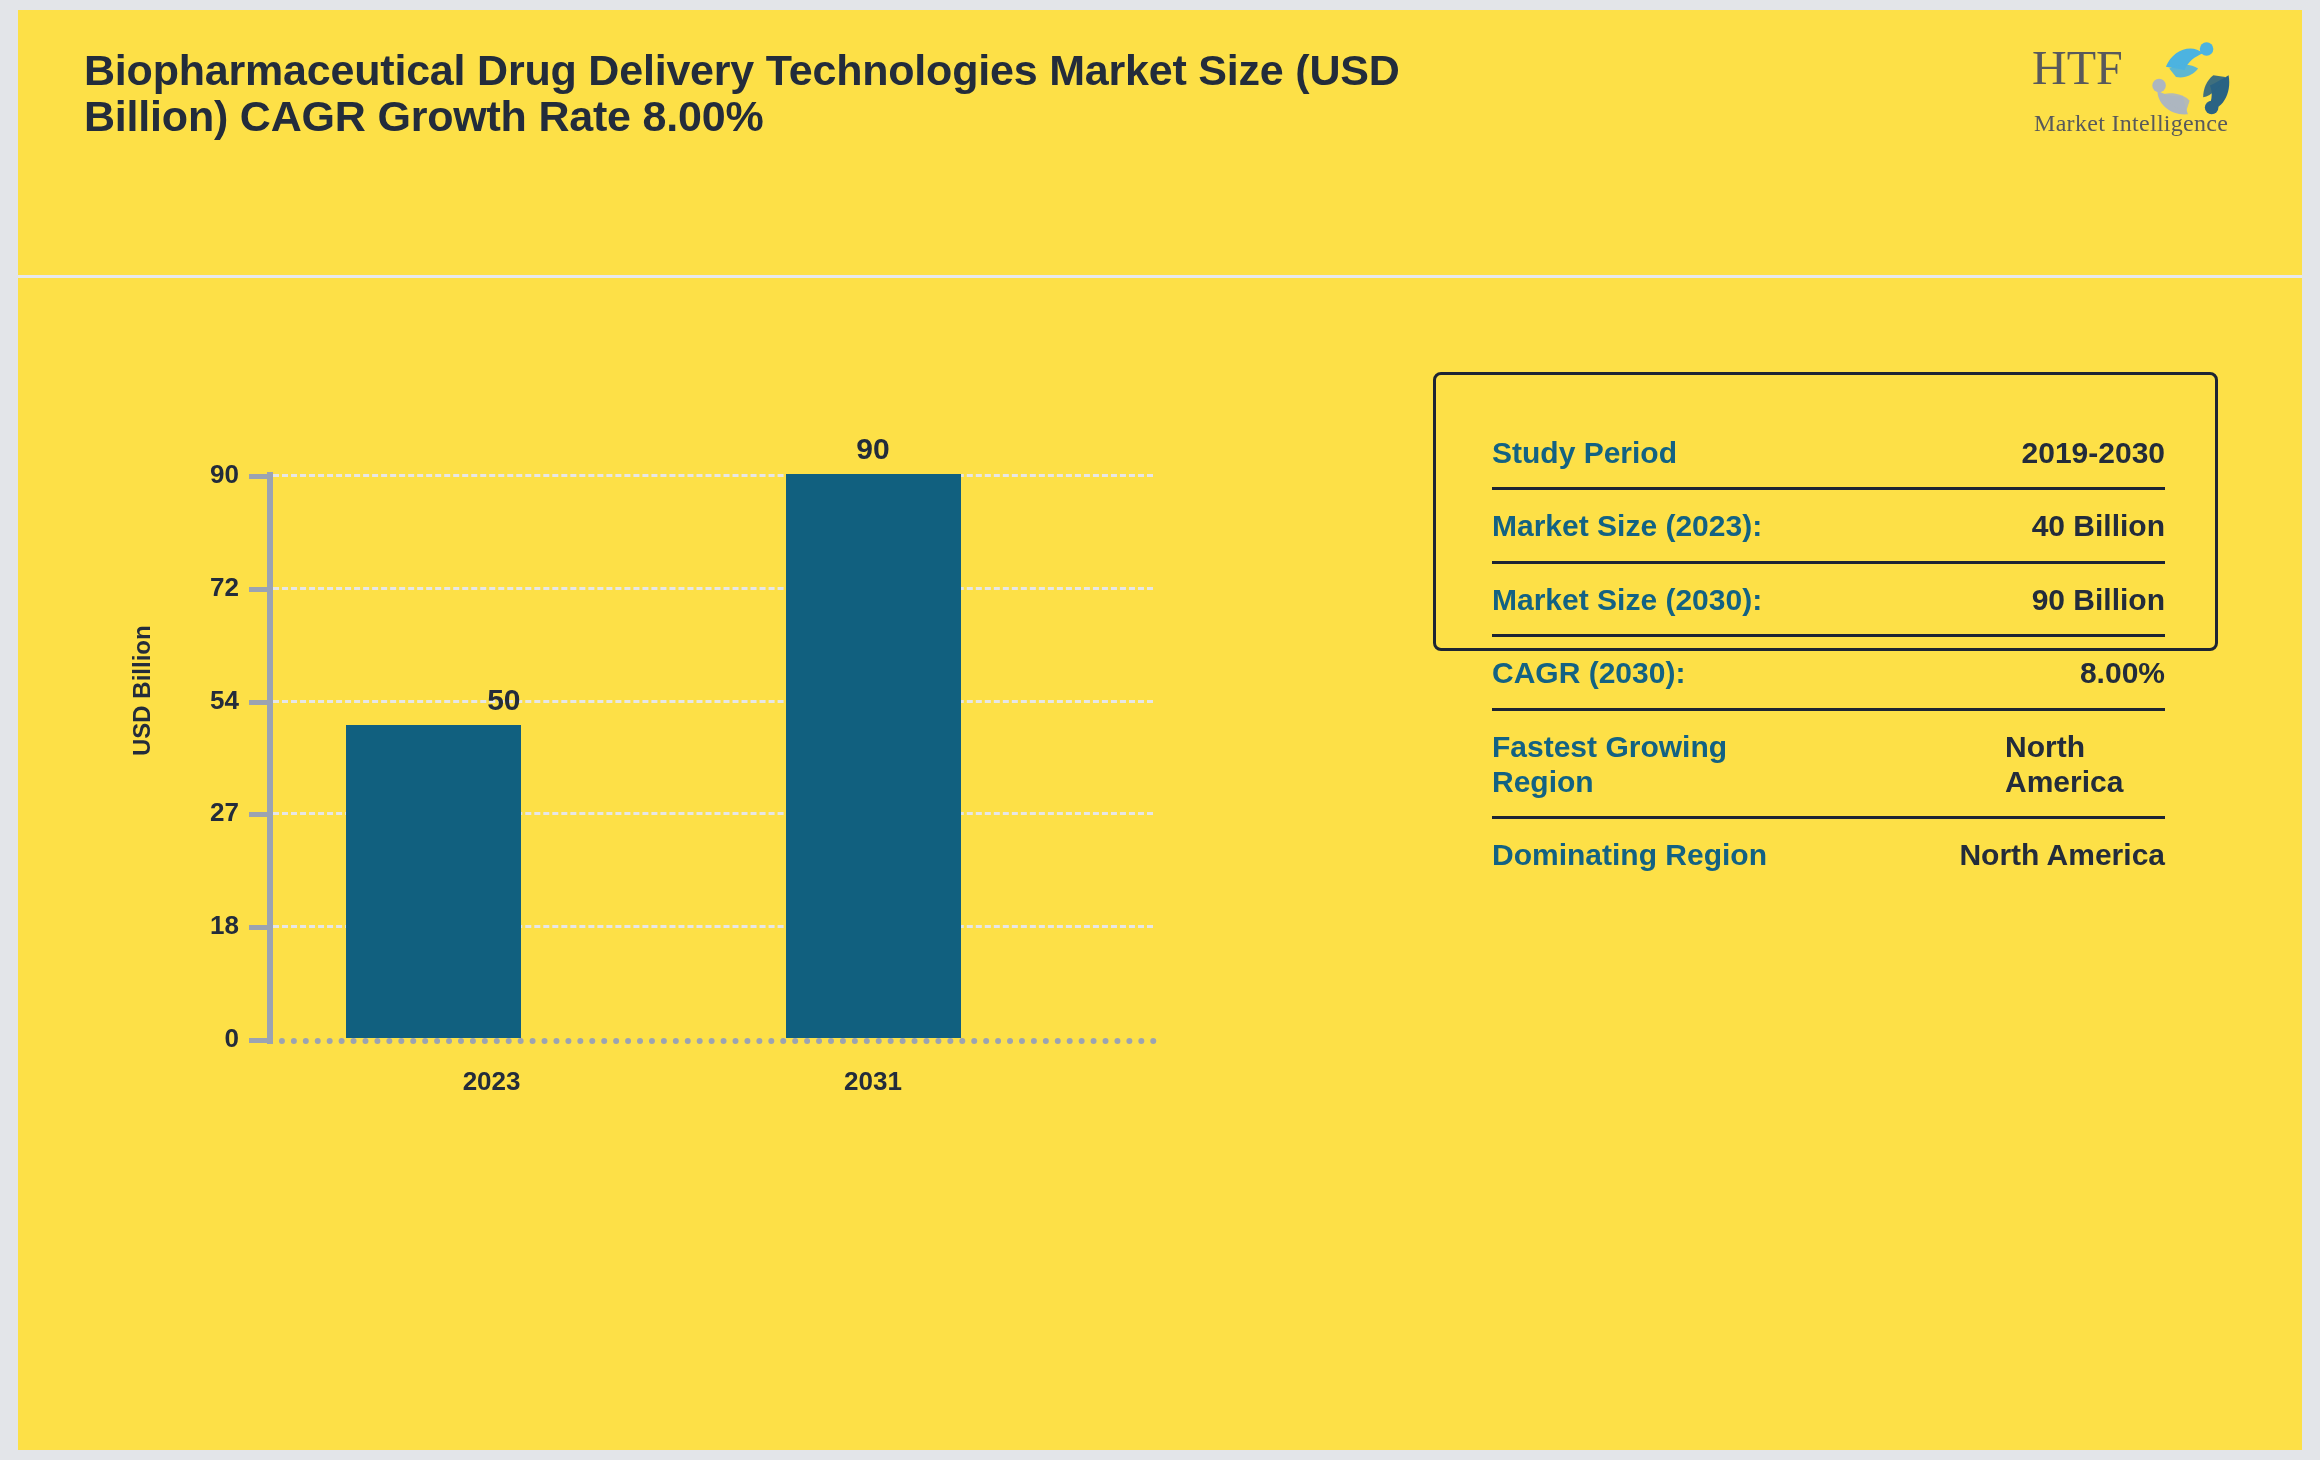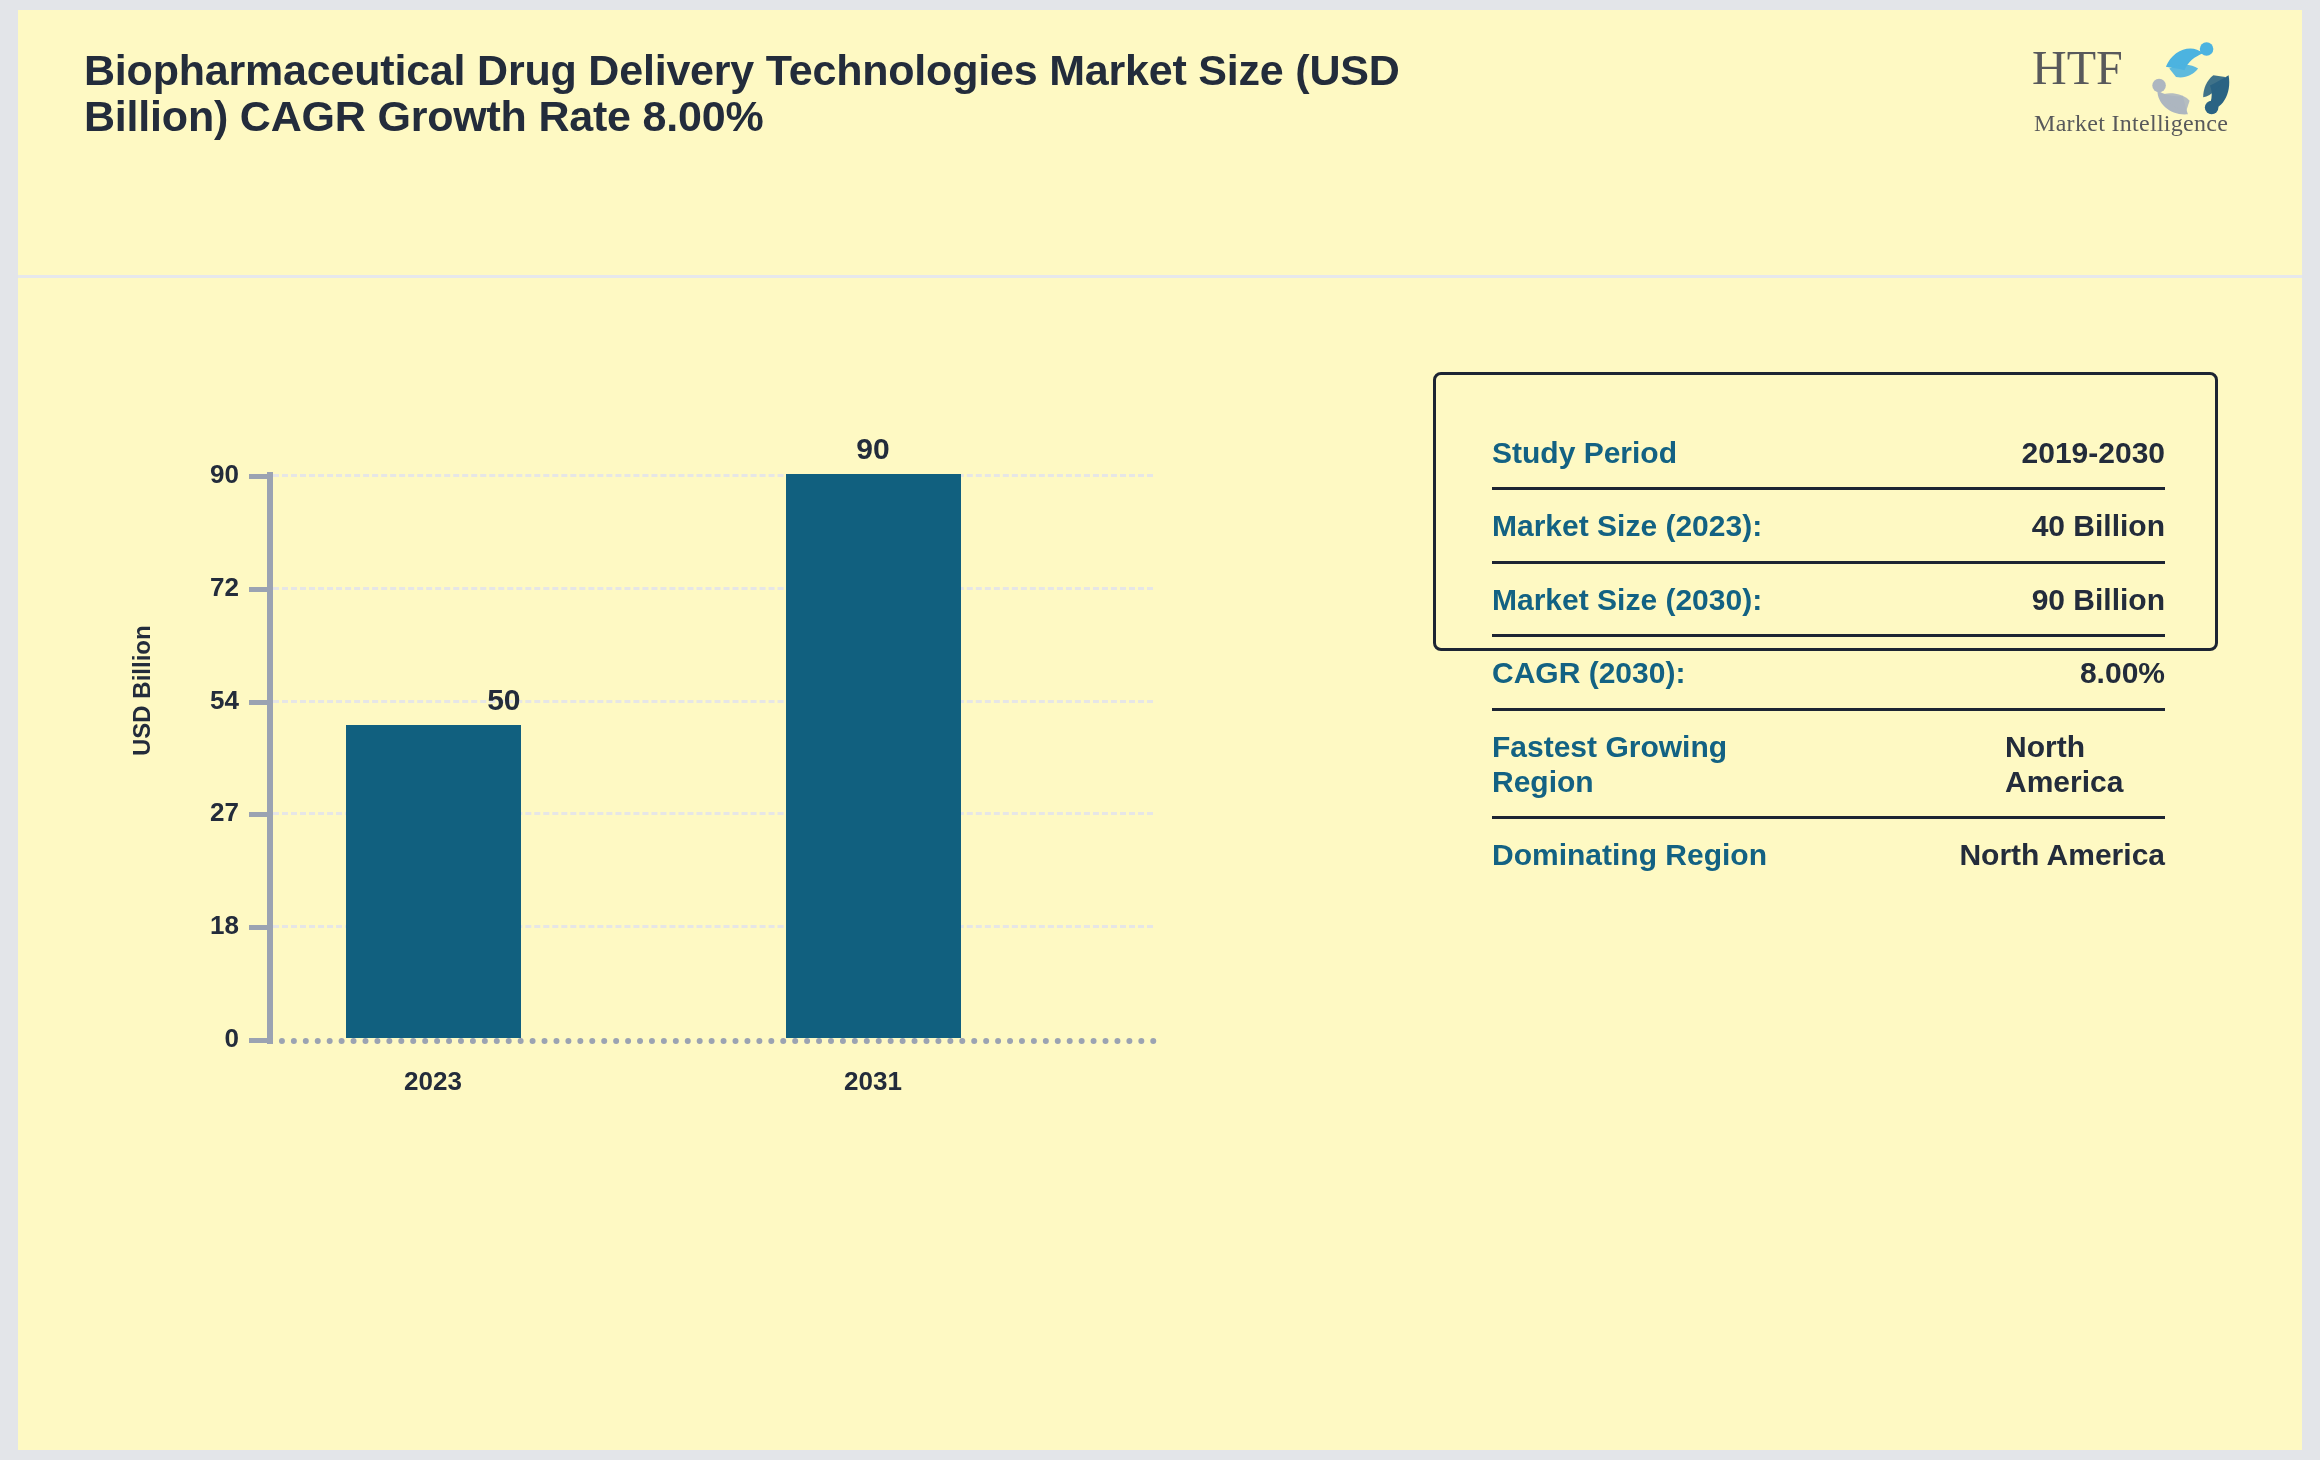--- a/index.html
+++ b/index.html
@@ -13,21 +13,21 @@
     font-family: "Liberation Sans", sans-serif;
     overflow: hidden;
   }
 
   .page {
     position: absolute;
     left: 18px;
     top: 10px;
     width: 2284px;
     height: 1440px;
-    background: #fef9c3;
+    background: #fde047;
     box-sizing: border-box;
   }
 
   
   .header {
     position: absolute;
     left: 0;
     top: 0;
     width: 2284px;
     height: 268px;
@@ -272,21 +272,21 @@
         <div class="tick" style="top: 225.6px;"></div>
         <div class="ytick-label" style="top: 225.6px; right: 914px;">54</div>
         <div class="gridline" style="top: 112.8px;"></div>
         <div class="tick" style="top: 112.8px;"></div>
         <div class="ytick-label" style="top: 112.8px; right: 914px;">72</div>
         <div class="gridline" style="top: 0px;"></div>
         <div class="tick" style="top: 0px;"></div>
         <div class="ytick-label" style="top: 0px; right: 914px;">90</div>
         <div class="bar" style="left: 72.5px; width: 175px; height: 313.333px; background: rgb(17, 96, 127);"></div>
         <div class="bar-value" style="left: 72.5px; width: 175px; top: 208.667px; text-align: right;">50</div>
-        <div class="xtick-label" style="left: 72.5px; width: 175px;">2023</div>
+        <div class="xtick-label" style="left: 72.5px; width: 175px; text-align: right;">2023</div>
         <div class="bar" style="left: 512.5px; width: 175px; height: 564px; background: rgb(17, 96, 127);"></div>
         <div class="bar-value" style="left: 512.5px; width: 175px; top: -42px;">90</div>
         <div class="xtick-label" style="left: 512.5px; width: 175px;">2031</div>
       </div>
   </div>
 
   <div class="card">
     <div class="card-inner" id="card-rows">
         <div class="card-row">
           <div class="card-label" style="color: rgb(19, 98, 131);">Study Period</div>

